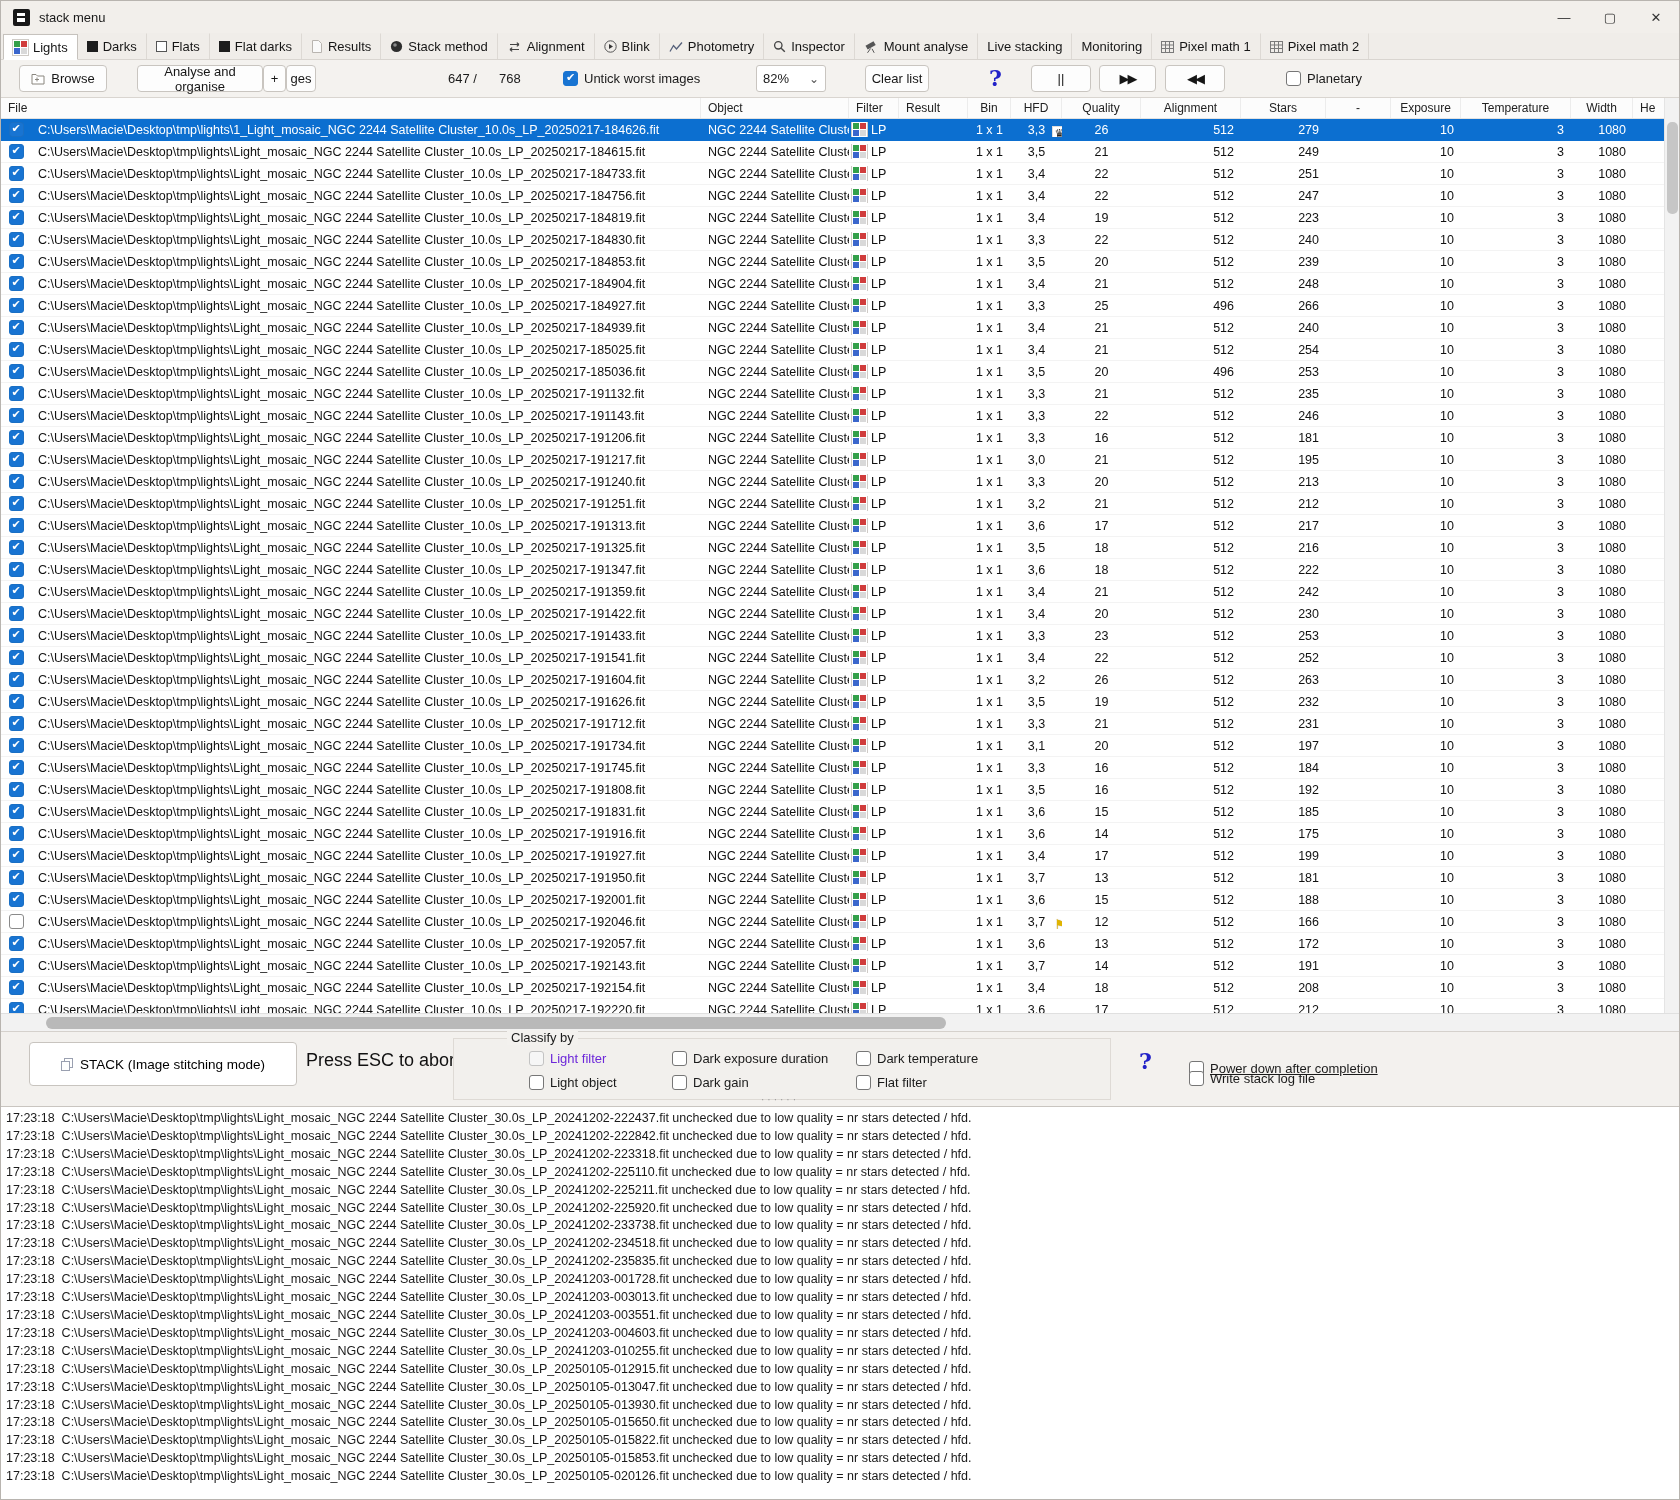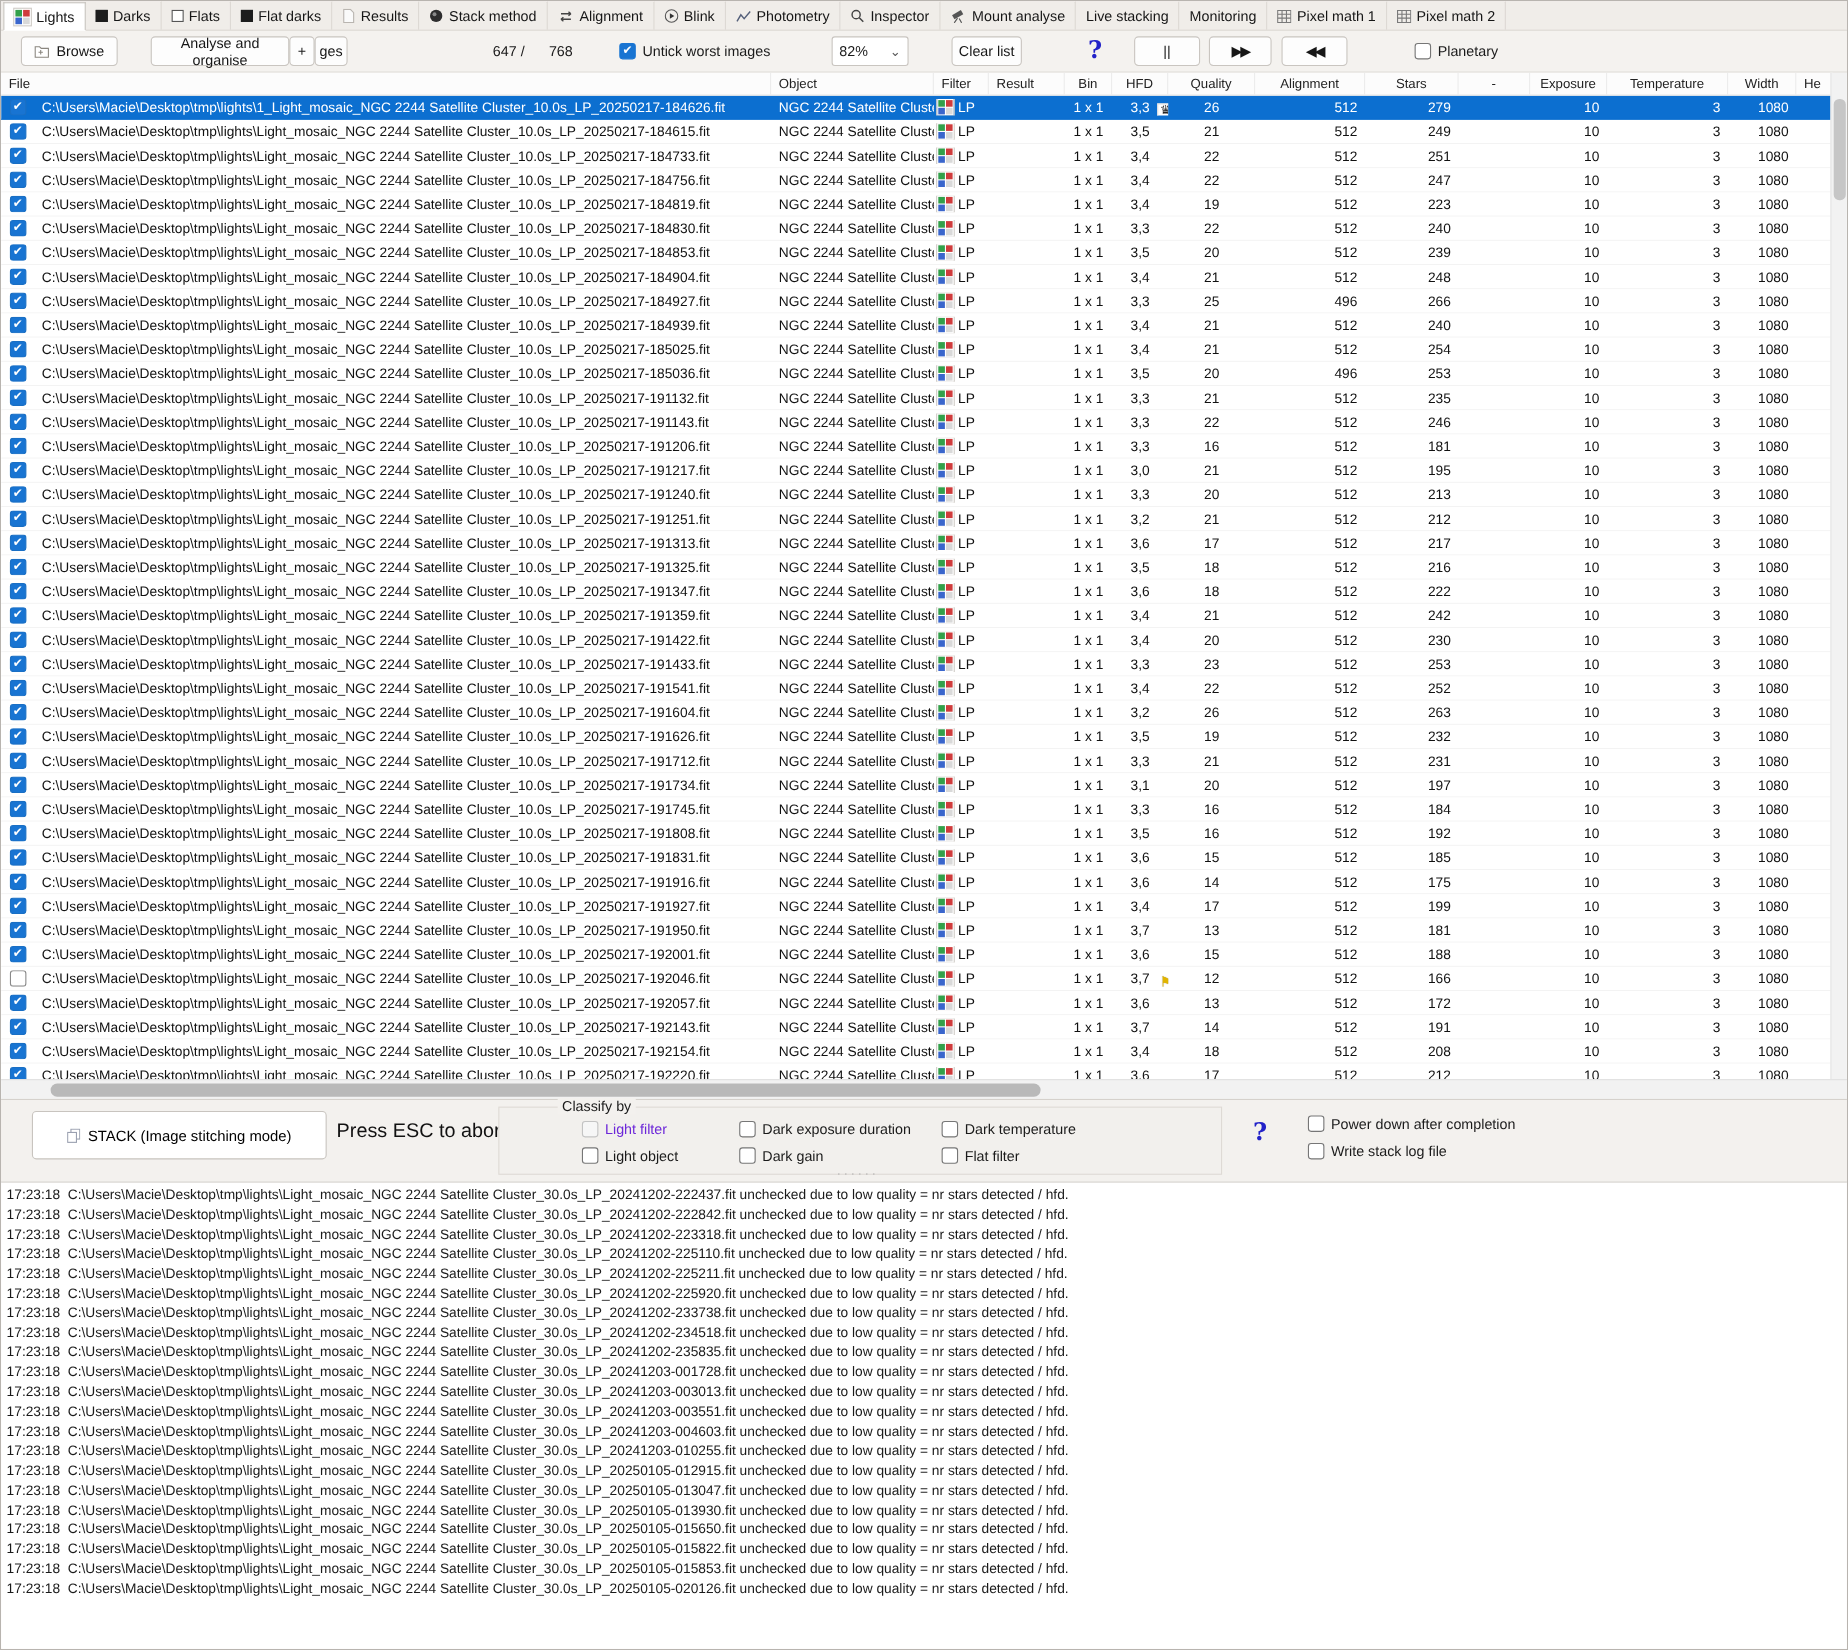--- a/index.html
+++ b/index.html
@@ -78,32 +78,41 @@
 
   
   .footer { height:75px; flex:0 0 75px; background:#f3f1ee; position:relative; border-top:1px solid #d5d1cc; }
   .stack-btn { position:absolute; left:28px; top:10px; width:268px; height:44px; background:#fff; border:1px solid #c8c4bf; border-radius:4px;
                display:flex; align-items:center; justify-content:center; gap:7px; font-size:13.5px; font-family:inherit; }
   .abort { position:absolute; left:305px; top:18px; font-size:18px; color:#111; }
   .classify { position:absolute; left:452px; top:6px; width:658px; height:62px; border:1px solid #dedad5; background:#f2f0ed; }
   .classify-title { position:absolute; left:24px; top:-9px; background:#f3f1ee; padding:0 4px; font-size:13px;margin-left:29px; }
   .cls-opt { position:absolute; }
   .footer-help { left:1138px; top:16px; }
-  .f-power { left:1188px; top:14px; } .f-writelog { left:1188px; top:39px; }
+  .f-power { left:1188px; top:29px;text-decoration:underline; } .f-writelog { left:1188px; top:39px; }
   .drag-dots { position:absolute; left:760px; bottom:1px; color:#9a9a9a; font-size:10px; letter-spacing:3px; }
 
   
   .log { flex:1; background:#fff; border-top:1px solid #c9c5c0; overflow:hidden; padding:3px 0 0 5px; }
   .log-line { font-size:12.5px; line-height:17.9px; white-space:pre; color:#1a1a1a; }
 </style>
 </head>
 <body>
 
 <div class="window">
 
+  <div class="titlebar">
+    <span class="app-icon"></span>
+    <span class="title-text">stack menu</span>
+    <div class="win-controls">
+      <span class="win-btn">—</span>
+      <span class="win-btn">▢</span>
+      <span class="win-btn close">✕</span>
+    </div>
+  </div>
 
   <div class="tabbar">
       <div class="tab active">
         <span class="tab-icon">
           <span class="bayer">
             <i style="background:#33a04a"></i>
             <i style="background:#d03c3c"></i>
             <i style="background:#3a66cc"></i>
             <i style="background:#d9d9d9"></i>
           </span>

